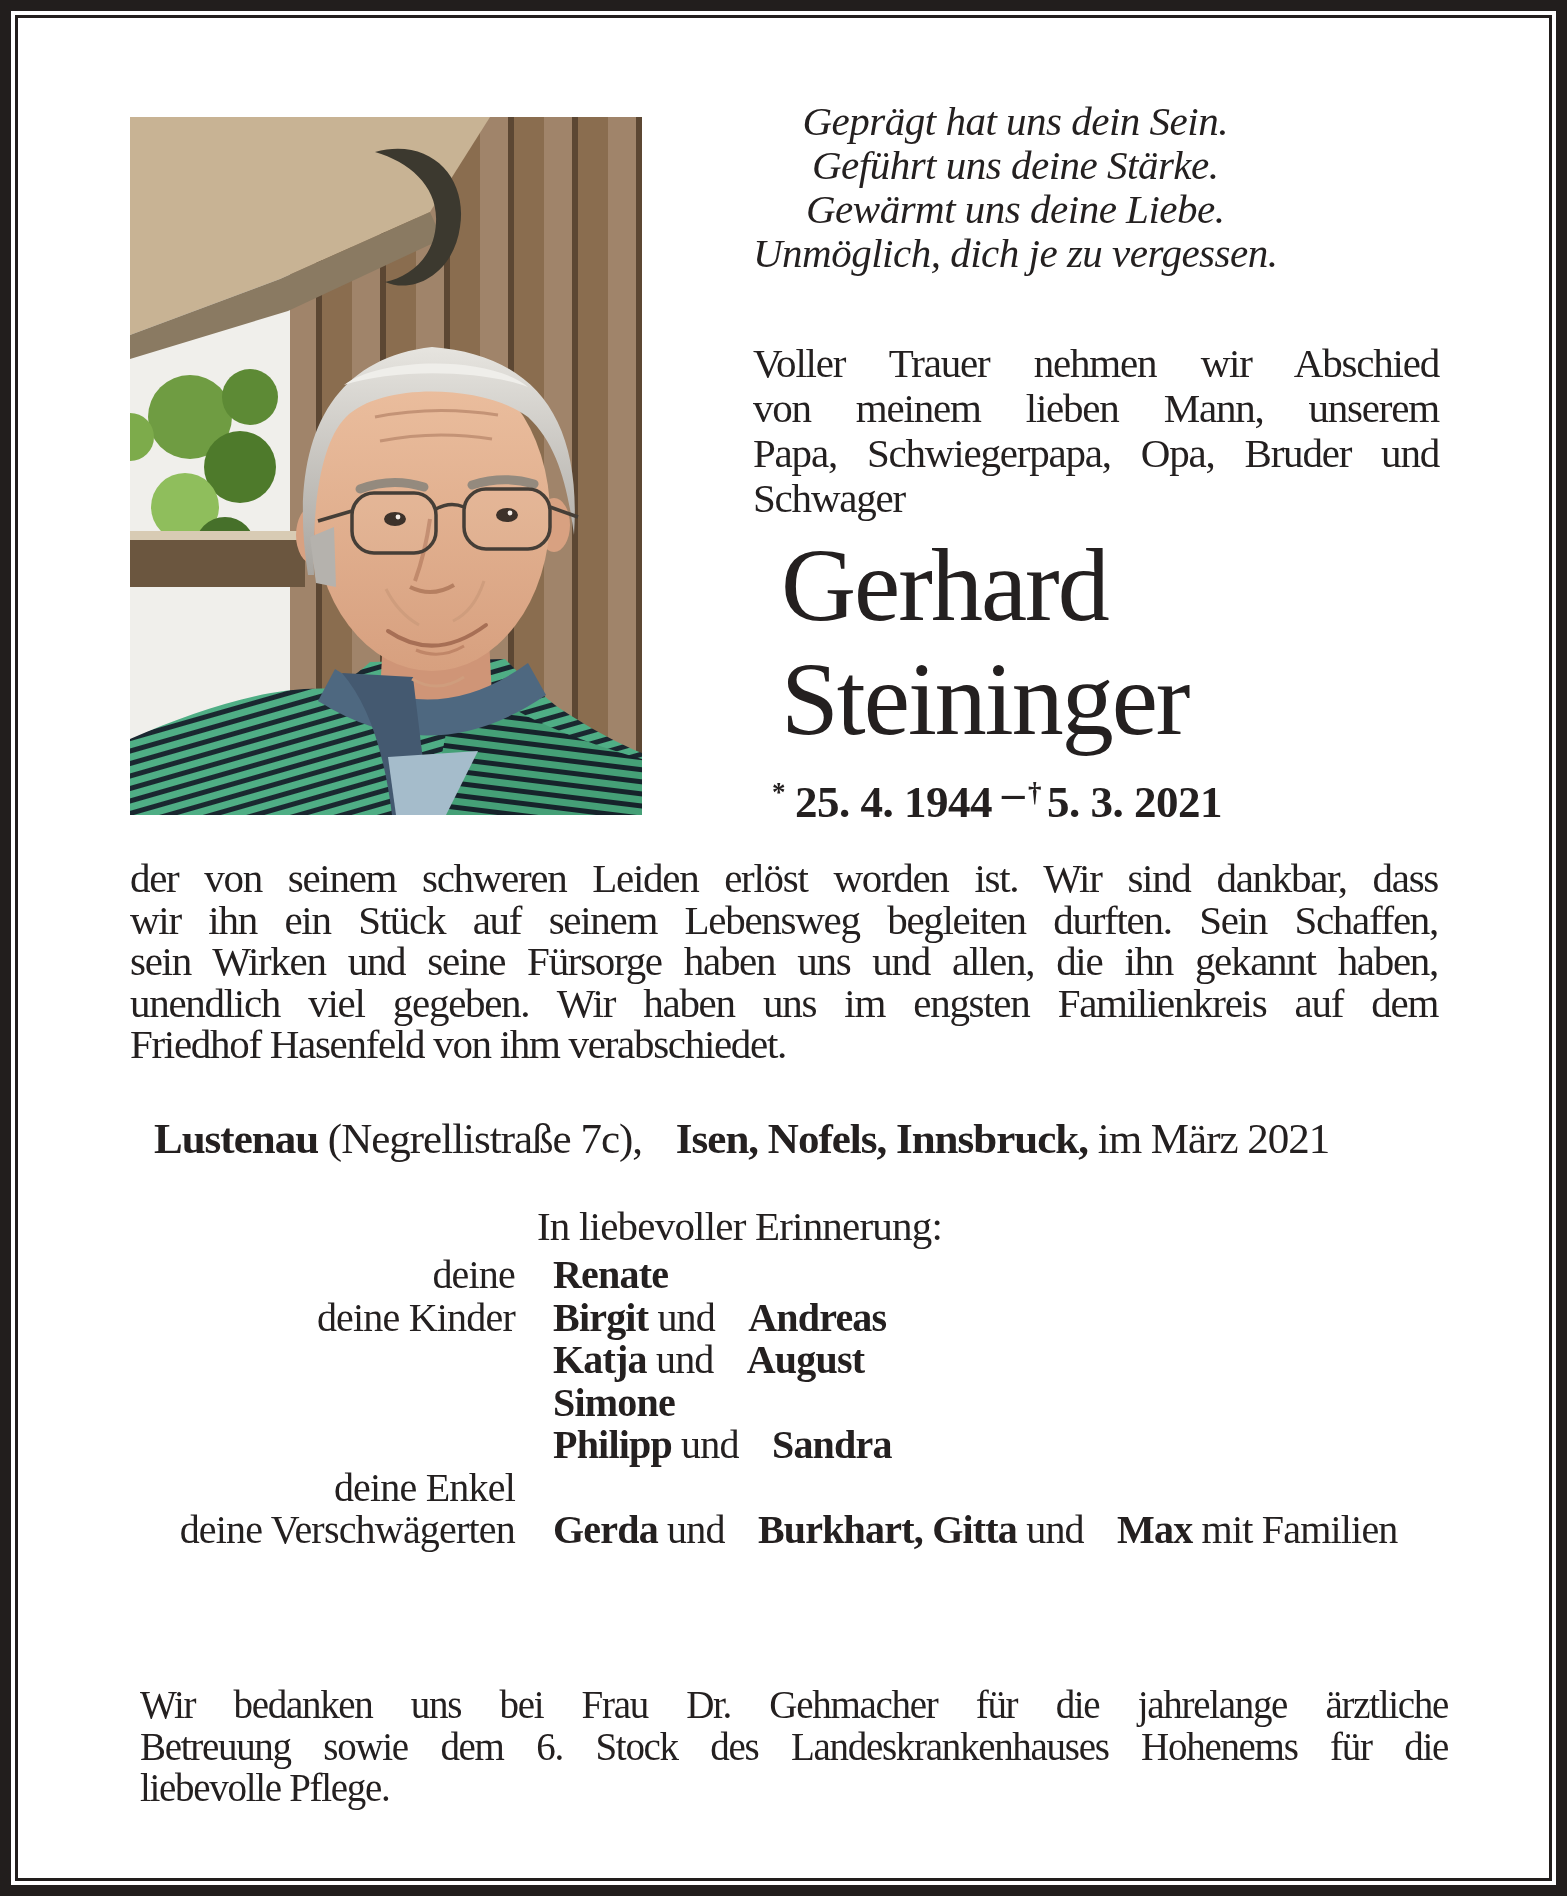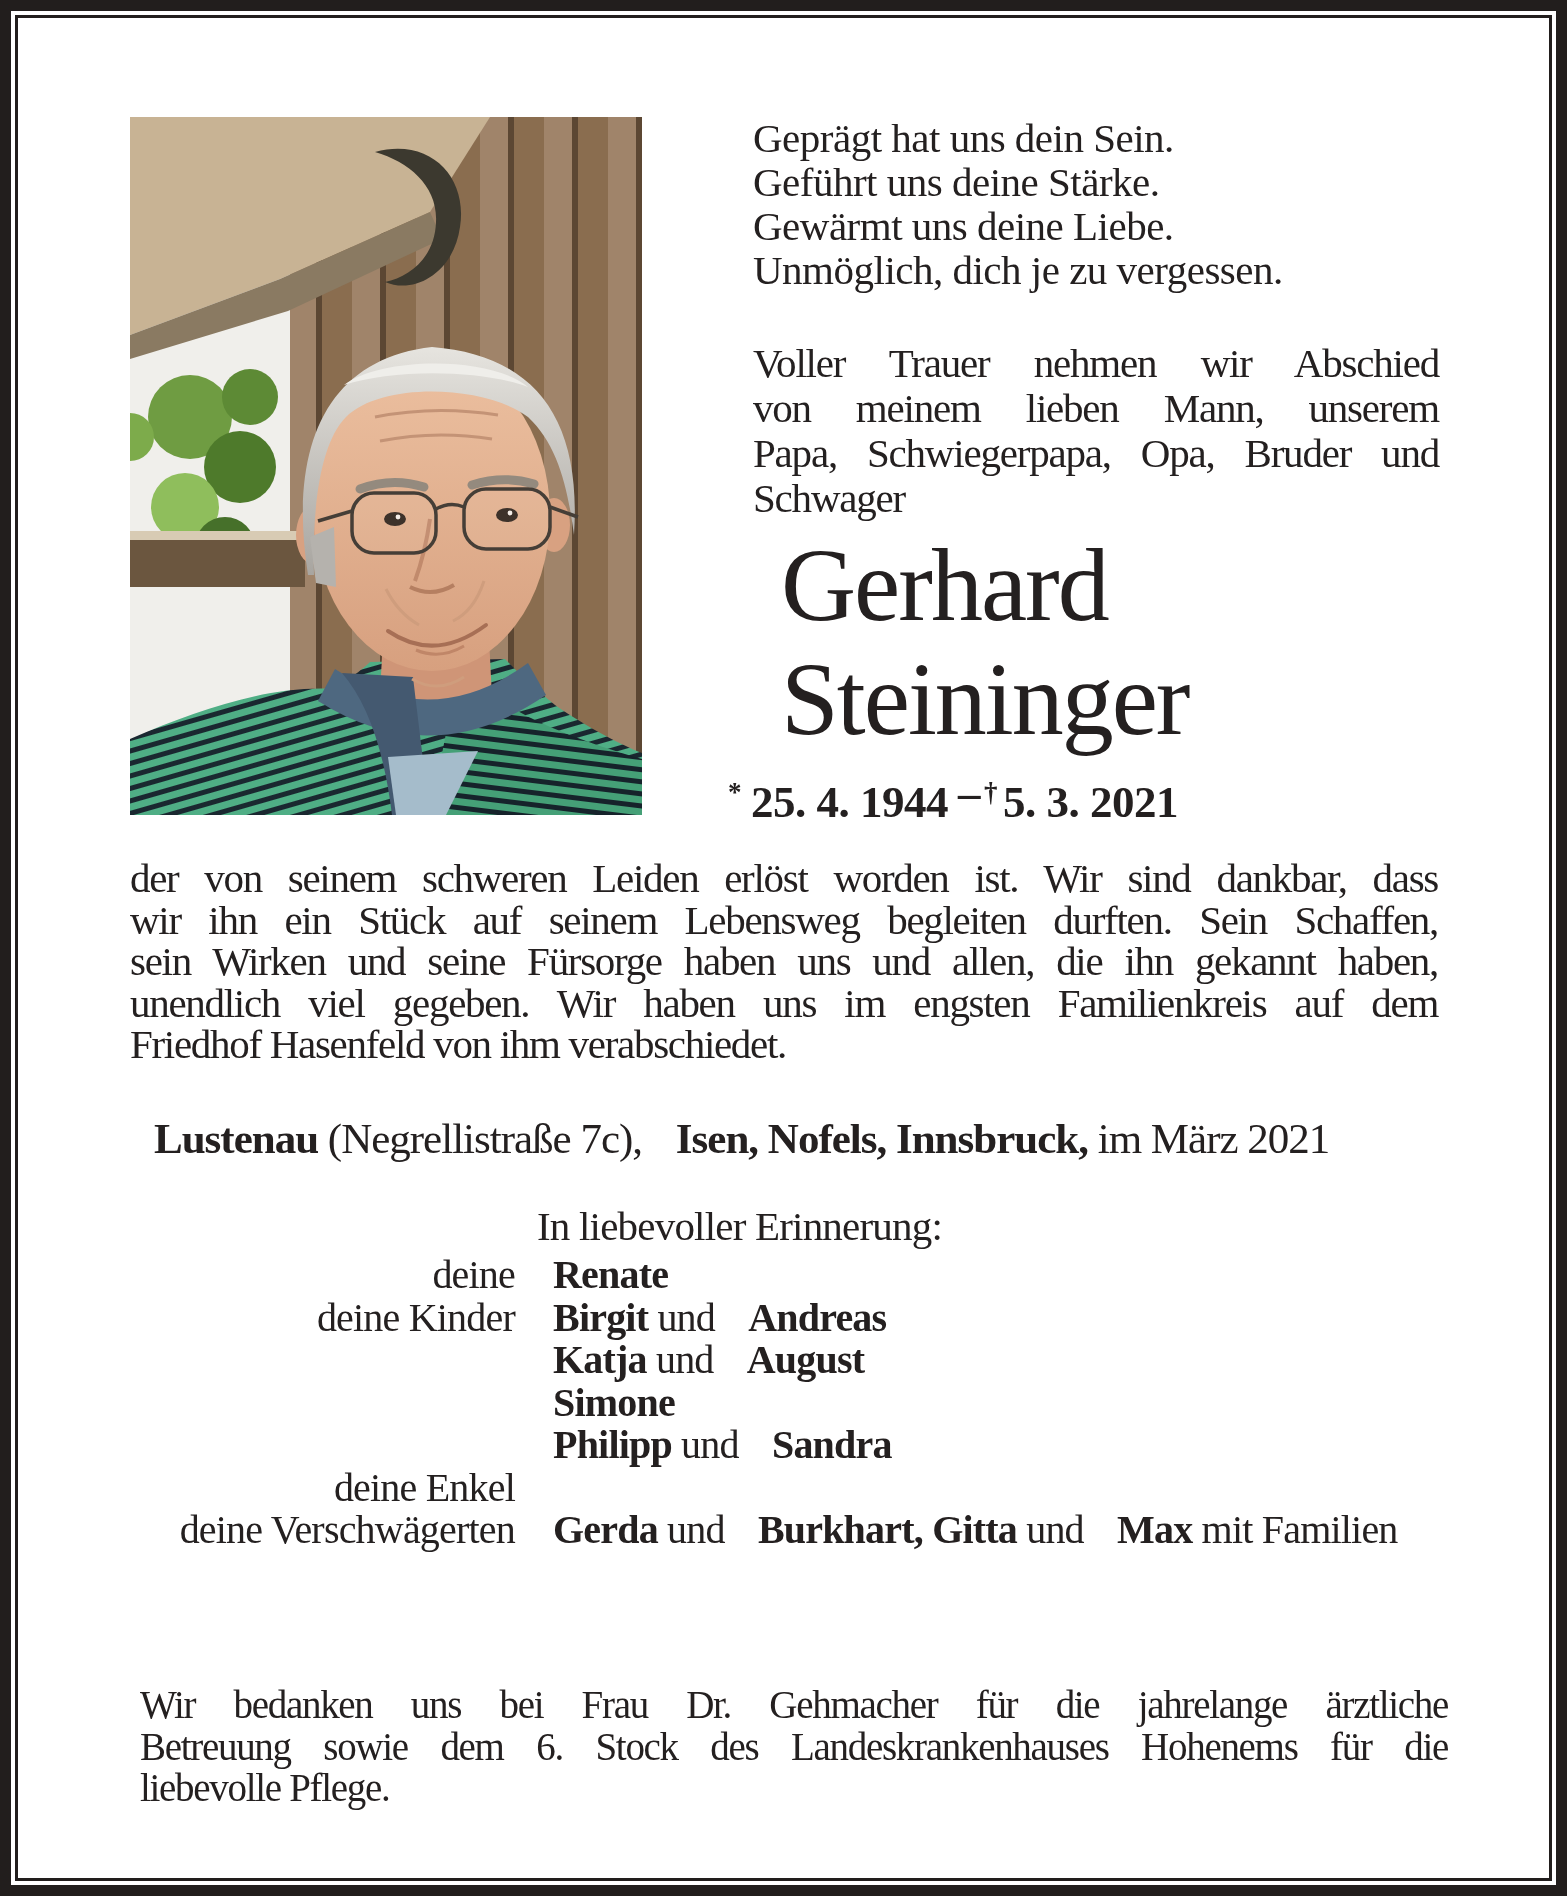--- a/index.html
+++ b/index.html
@@ -8,25 +8,25 @@
     font-family:"Liberation Serif", serif;color:#242020;
   }
   .page{position:absolute;inset:0;background:#ffffff;}
   
   .frame-outer{position:absolute;inset:0;border:11px solid #221e1d;pointer-events:none;z-index:50;}
   .frame-line{position:absolute;inset:15px;border:3px solid #221e1d;pointer-events:none;z-index:50;}
 
   .abs{position:absolute;}
   .photo{left:130px;top:117px;width:512px;height:698px;display:block;}
 
-  .poem{left:753px;top:116px;font-size:41px;line-height:44px;letter-spacing:-0.5px;white-space:nowrap;}
+  .poem{left:753px;top:99px;font-style:italic;font-size:41px;line-height:44px;letter-spacing:-0.5px;white-space:nowrap;text-align:center;}
   .intro{left:753px;top:341px;width:686px;font-size:41px;line-height:45px;letter-spacing:-1.2px;}
   .jl{text-align:justify;text-align-last:justify;}
   .name{left:749px;top:528px;font-size:104px;line-height:114px;letter-spacing:-2px;white-space:nowrap;margin-left:32px;}
-  .dates{left:728px;top:776px;font-size:45px;font-weight:bold;letter-spacing:-0.5px;white-space:nowrap;}
+  .dates{left:772px;top:776px;font-size:45px;font-weight:bold;letter-spacing:-0.5px;white-space:nowrap;}
   .dates sup{font-size:60%;vertical-align:16px;}
   .dates .sep{display:inline-block;transform:translateY(-9px);margin:0 4px 0 10px;}
   .dates .bd{margin-left:10px;}
   .dates .dd{margin-right:6px;}
 
   .body-text{left:130px;top:858px;width:1308px;font-size:41px;line-height:41.5px;letter-spacing:-1.3px;}
   .places{left:130px;top:1114px;font-size:43px;letter-spacing:-1px;white-space:nowrap;}
   .rem-heading{left:537px;top:1202px;font-size:41px;letter-spacing:-0.8px;white-space:nowrap;}
   .rem-rows{left:122px;top:1254px;width:1315px;font-size:40px;line-height:42.5px;letter-spacing:-0.8px;}
   .row{display:flex;gap:14px;}

